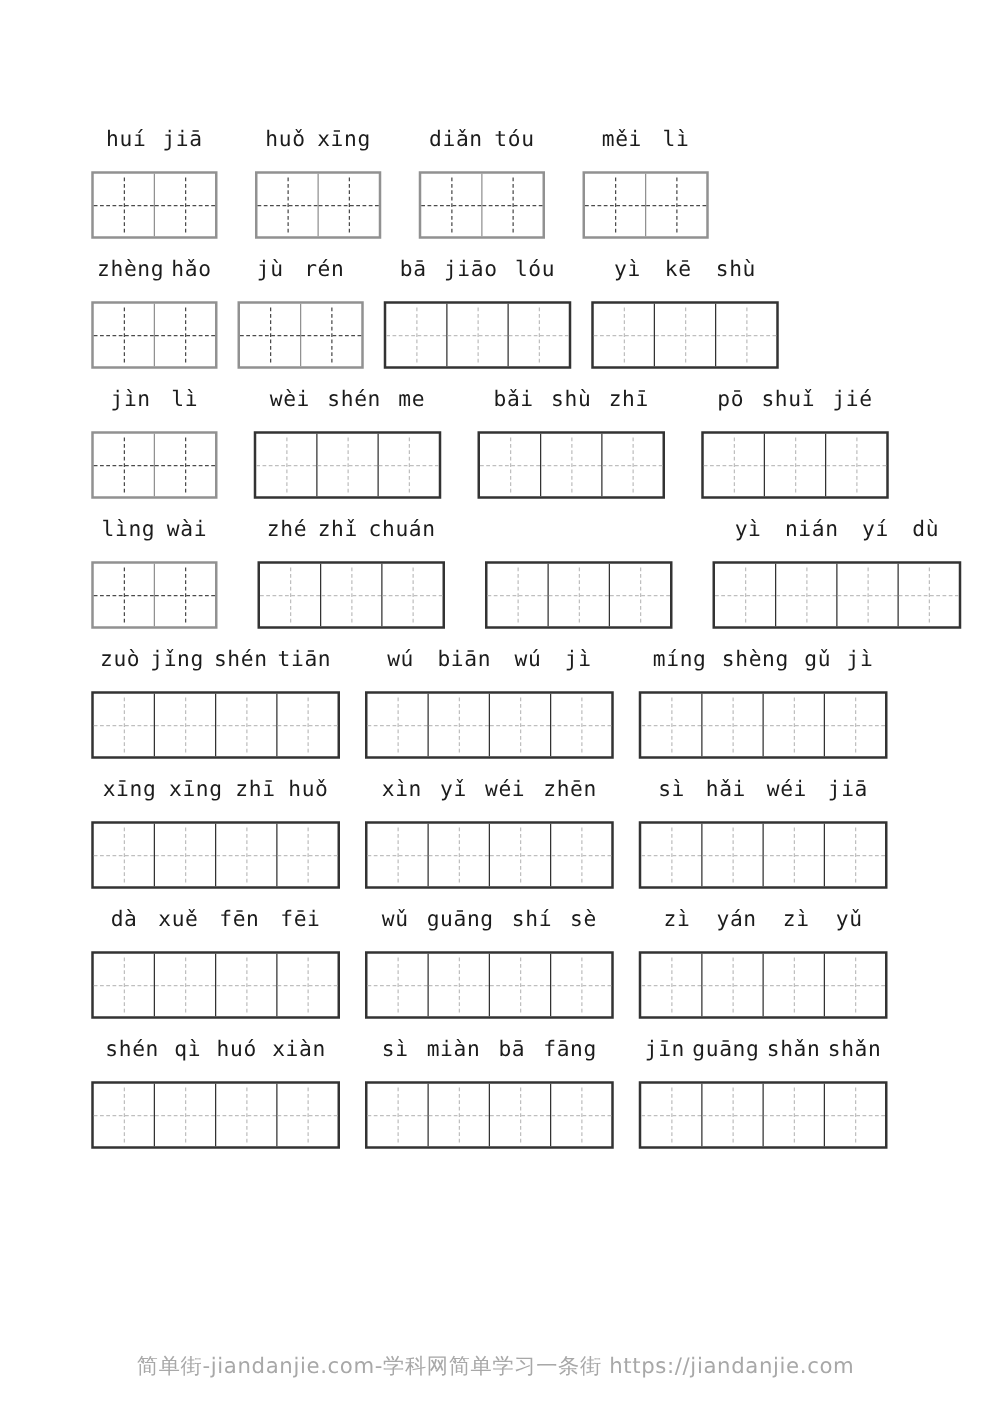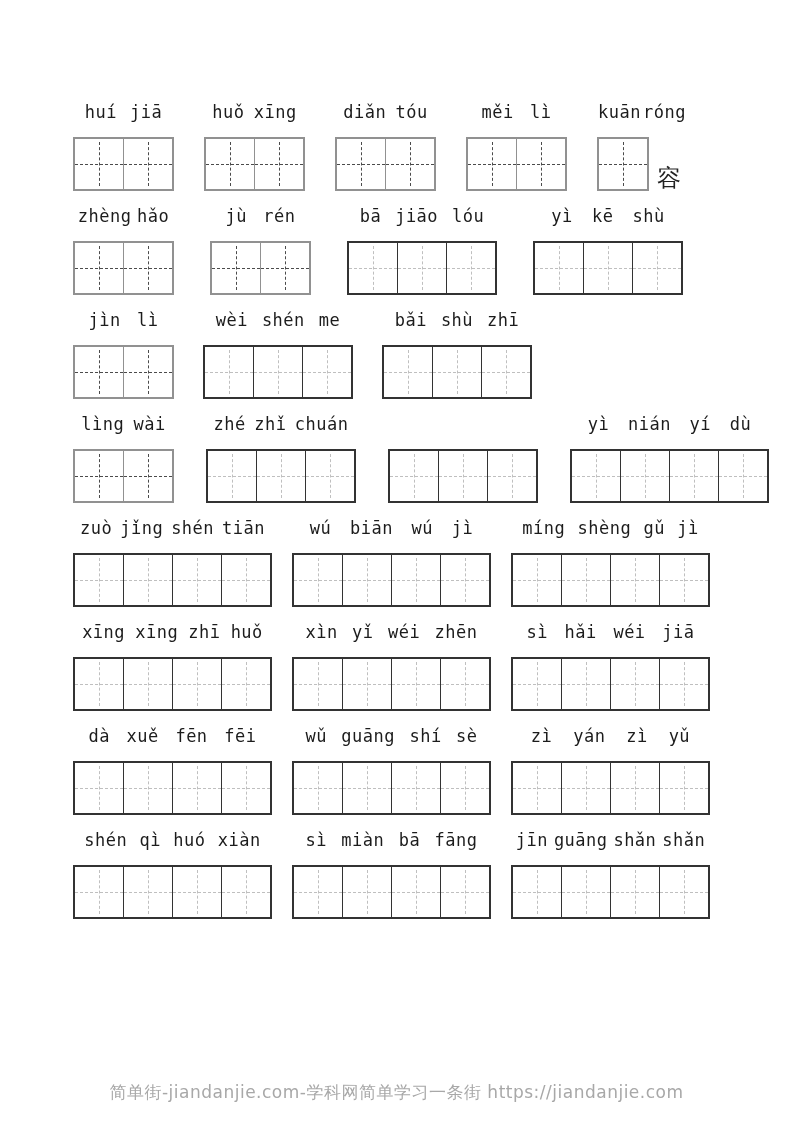--- a/index.html
+++ b/index.html
@@ -121,34 +121,22 @@
             <span>měi</span>
             <span>lì</span>
           </div>
           <div class="grid-line">
             <div class="grid">
               <div class="box"></div>
               <div class="box"></div>
             </div>
           </div>
         </div>
-        <div class="group s-a">
-          <div class="pinyin">
-            <span>kuān</span>
-            <span>róng</span>
-          </div>
-          <div class="grid-line">
-            <div class="grid">
-              <div class="box"></div>
-            </div>
-            <div class="suffix">容</div>
-          </div>
-        </div>
-      </div>
-      <div class="row" style="gap: 36px;">
+      </div>
+      <div class="row" style="gap: 16px;">
         <div class="group s-a">
           <div class="pinyin">
             <span>zhèng</span>
             <span>hǎo</span>
           </div>
           <div class="grid-line">
             <div class="grid">
               <div class="box"></div>
               <div class="box"></div>
             </div>
@@ -220,20 +208,34 @@
               <div class="box"></div>
               <div class="box"></div>
             </div>
           </div>
         </div>
         <div class="group s-b">
           <div class="pinyin">
             <span>bǎi</span>
             <span>shù</span>
             <span>zhī</span>
+          </div>
+          <div class="grid-line">
+            <div class="grid">
+              <div class="box"></div>
+              <div class="box"></div>
+              <div class="box"></div>
+            </div>
+          </div>
+        </div>
+        <div class="group s-b">
+          <div class="pinyin">
+            <span>pō</span>
+            <span>shuǐ</span>
+            <span>jié</span>
           </div>
           <div class="grid-line">
             <div class="grid">
               <div class="box"></div>
               <div class="box"></div>
               <div class="box"></div>
             </div>
           </div>
         </div>
       </div>

